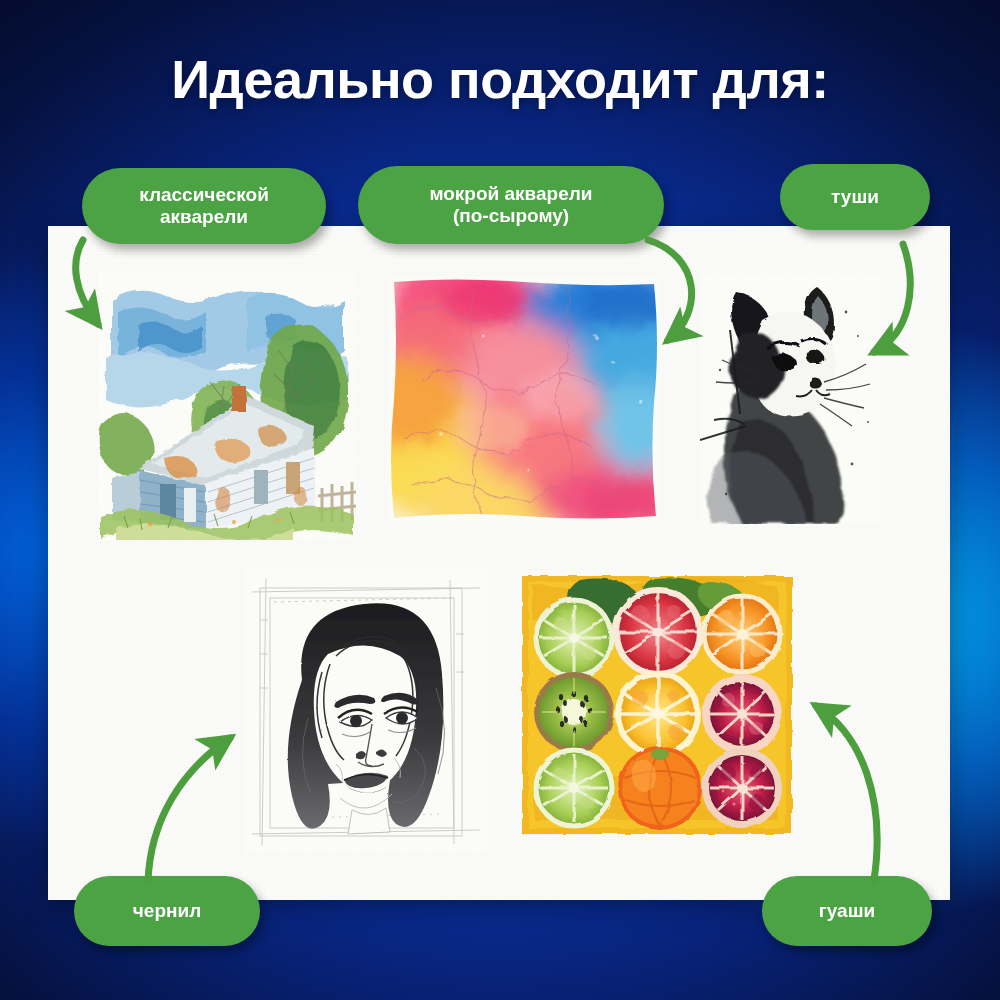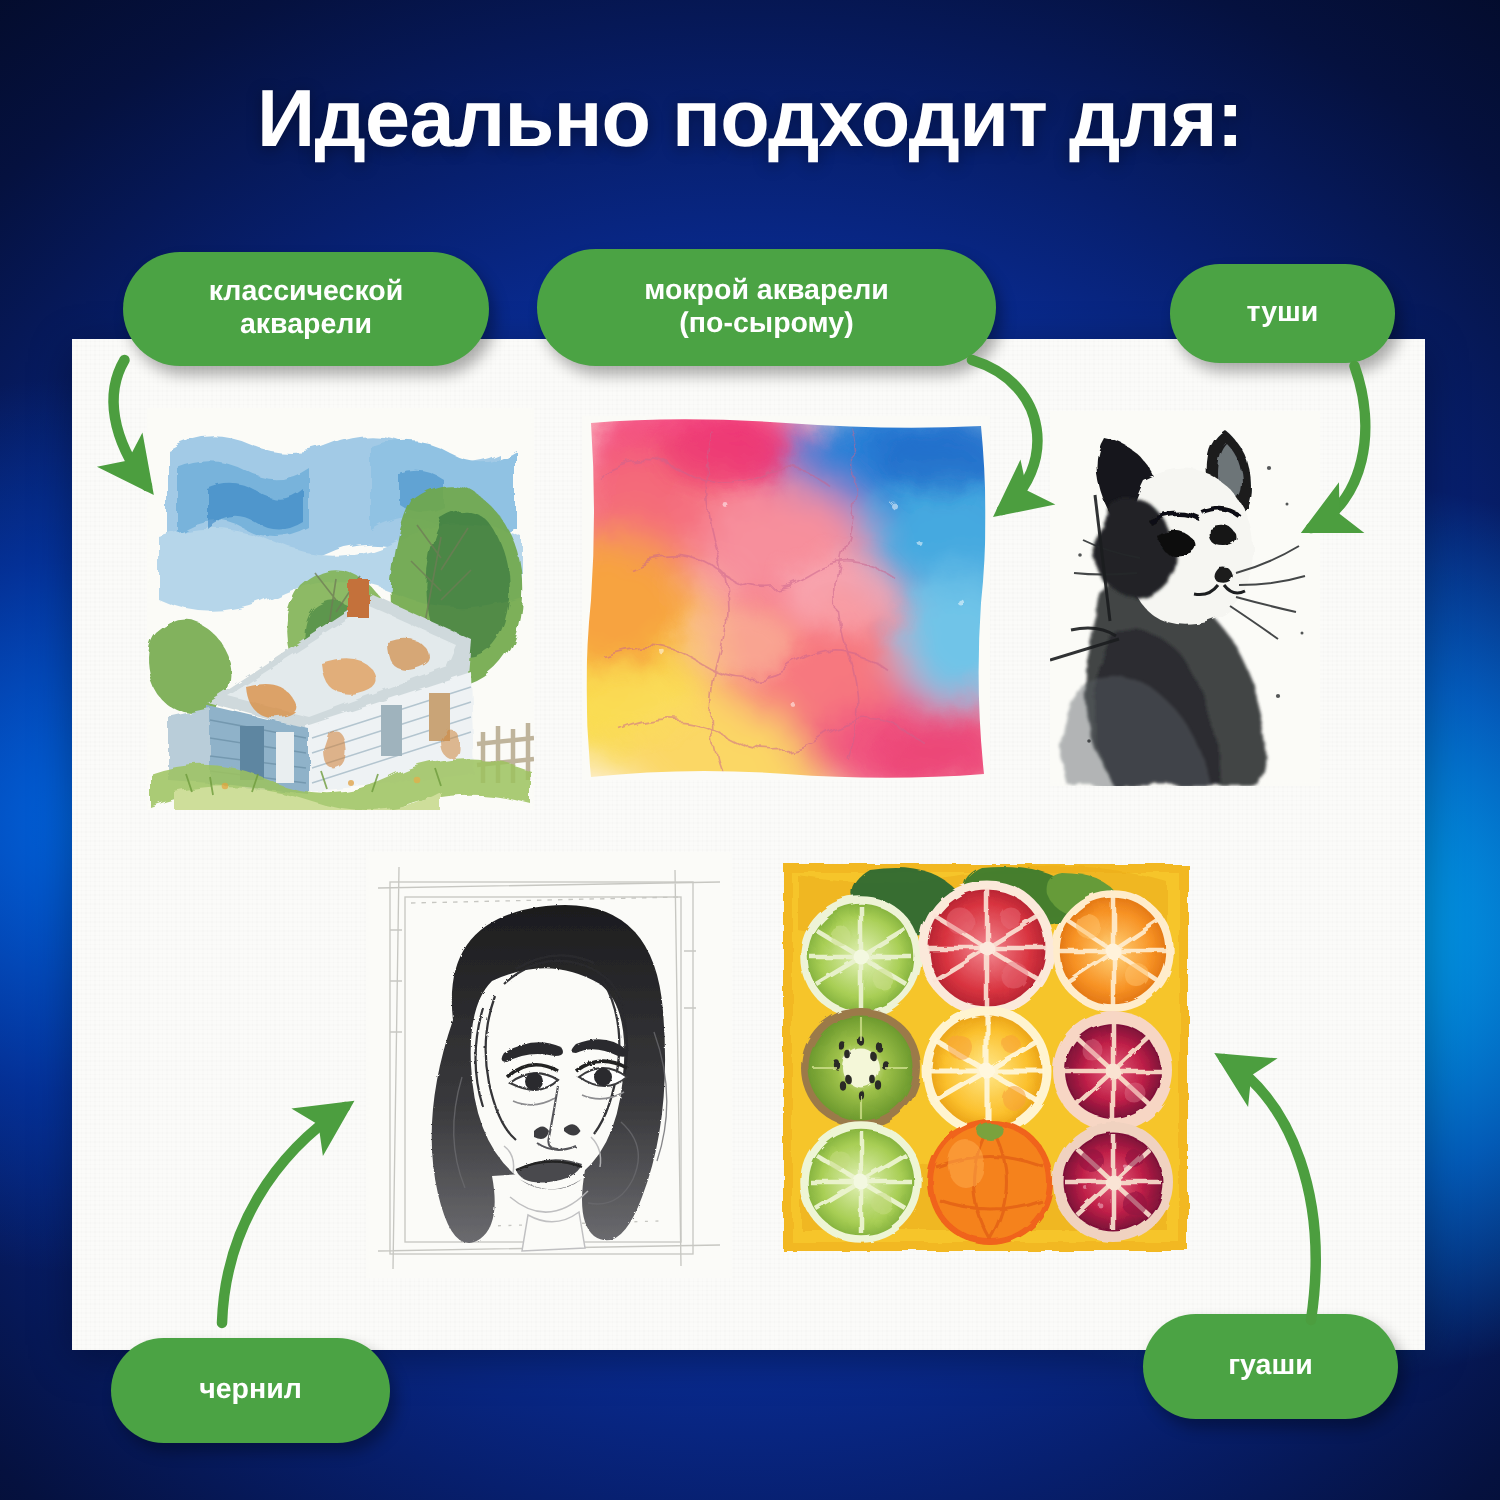--- a/index.html
+++ b/index.html
@@ -564,25 +564,25 @@
   <div class="pill" style="left:82px;top:168px;width:244px;height:76px;flex-direction:column;">
     <span>классической</span>
     <span>акварели</span>
   </div>
 
   <div class="pill" style="left:358px;top:166px;width:306px;height:78px;flex-direction:column;">
     <span>мокрой акварели</span>
     <span>(по-сырому)</span>
   </div>
 
-  <div class="pill" style="left:780px;top:176px;width:150px;height:66px;">
+  <div class="pill" style="left:780px;top:164px;width:150px;height:66px;">
     <span>туши</span>
   </div>
 
-  <div class="pill" style="left:74px;top:876px;width:186px;height:70px;margin-top:16px;">
+  <div class="pill" style="left:74px;top:876px;width:186px;height:70px;">
     <span>чернил</span>
   </div>
 
   <div class="pill" style="left:762px;top:876px;width:170px;height:70px;align-items:center;">
     <span>гуаши</span>
   </div>
 
 </div>
 
 </body></html>

